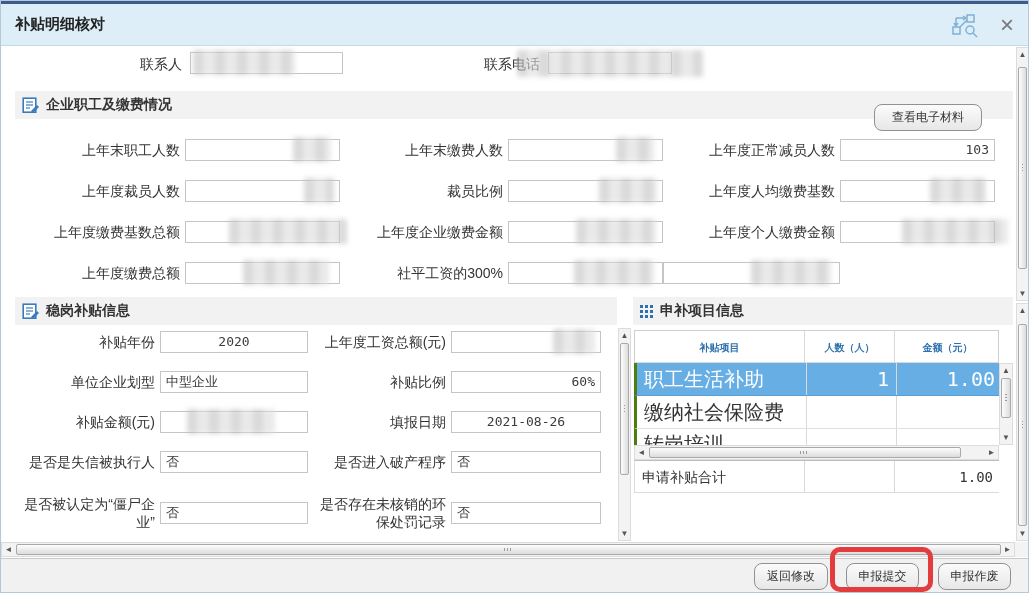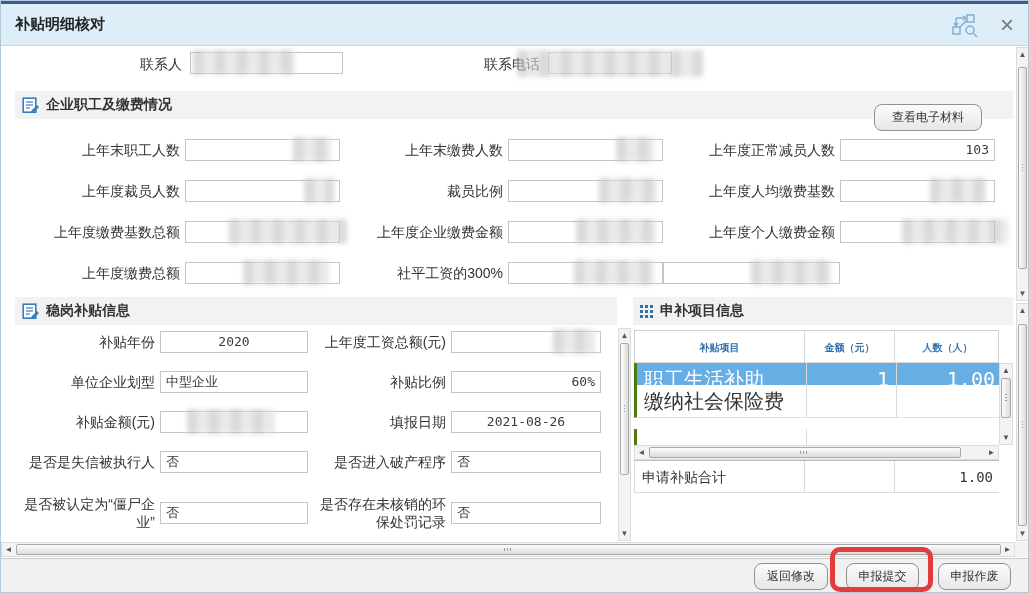--- a/index.html
+++ b/index.html
@@ -25,21 +25,21 @@
   
   #items-table-head,#items-row-0,#items-row-1,#items-row-2,#items-footer{display:grid;grid-template-columns:170px 90px 105px;position:absolute;left:633px;width:365px;box-sizing:border-box;}
   .tcell{border-right:1px solid #d9d9d9;box-sizing:border-box;padding:0 7px;overflow:hidden;white-space:nowrap;}
   .tcell:last-child{border-right:none;}
   #items-table-head{top:329px;height:33px;line-height:33px;border:1px solid #cfcfcf;border-bottom:1px solid #d9d9d9;background:#fff;}
   #items-table-head .tcell{text-align:center;color:#2f71ad;font-weight:bold;font-size:10px;}
   .trow{height:33px;line-height:33px;font-size:20px;color:#333;border-bottom:1px solid #e0e0e0;border-left:3px solid #4d7c0f;background:#fff;}
   .trow .c-item{text-align:left;}
   .trow .c-count,.trow .c-amount{text-align:right;}
   #items-row-0{top:362px;background:#66aee3;color:#fff;border-bottom:1px solid #5a9fd4;}
-  #items-row-1{top:384px;}
+  #items-row-1{top:395px;}
   #items-row-2{top:428px;height:17px;line-height:30px;overflow:hidden;}
   #items-footer{top:459px;height:33px;line-height:33px;font-size:14px;color:#333;border-top:1px solid #bdbdbd;border-bottom:1px solid #dcdcdc;border-left:1px solid #dcdcdc;}
   #items-footer .c-amount{text-align:right;}
   
   .sb{position:absolute;background:#f3f3f3;border:1px solid #dcdcdc;box-sizing:border-box;}
   .sb-arrow{position:absolute;display:flex;align-items:center;justify-content:center;color:#555;font-size:8px;background:#f3f3f3;cursor:pointer;}
   .sb-arrow.v{left:0;width:100%;height:13px;}
   .sb-arrow.h{top:0;height:100%;width:13px;}
   .thumb-v{position:absolute;left:1px;right:1px;background:linear-gradient(90deg,#fdfdfd,#dcdcdc);border:1px solid #a9a9a9;border-radius:2px;cursor:pointer;}
   .thumb-h{position:absolute;top:1px;bottom:1px;background:linear-gradient(#fdfdfd,#dcdcdc);border:1px solid #a9a9a9;border-radius:2px;cursor:pointer;}
@@ -188,34 +188,35 @@
         <rect x="0" y="10" width="3" height="3"></rect>
           <rect x="5" y="10" width="3" height="3"></rect>
           <rect x="10" y="10" width="3" height="3"></rect>
       </svg>
     </span>
     <span class="t">申补项目信息</span>
   </div>
 
   <div id="items-table-head">
     <div class="tcell">补贴项目</div>
+    <div class="tcell">人数（人）</div>
     <div class="tcell">金额（元）</div>
-    <div class="tcell">人数（人）</div>
   </div>
   <div id="items-row-0" class="trow">
     <div class="tcell c-item">职工生活补助</div>
     <div class="tcell c-count num">1</div>
     <div class="tcell c-amount num">1.00</div>
   </div>
   <div id="items-row-1" class="trow">
     <div class="tcell c-item">缴纳社会保险费</div>
     <div class="tcell c-count num"></div>
     <div class="tcell c-amount num"></div>
   </div>
   <div id="items-row-2" class="trow">
+    <div class="tcell c-item">转岗培训</div>
     <div class="tcell c-count num"></div>
     <div class="tcell c-amount num"></div>
   </div>
 
   <div class="sb" style="left:998px;top:362px;width:14px;height:82px;">
     <div class="sb-arrow v" style="top:0;">▲</div>
     <div class="thumb-v" style="top:14px;height:38px;">
         <div class="grip-v"></div>
       </div>
     <div class="sb-arrow v" style="bottom:0;">▼</div>

